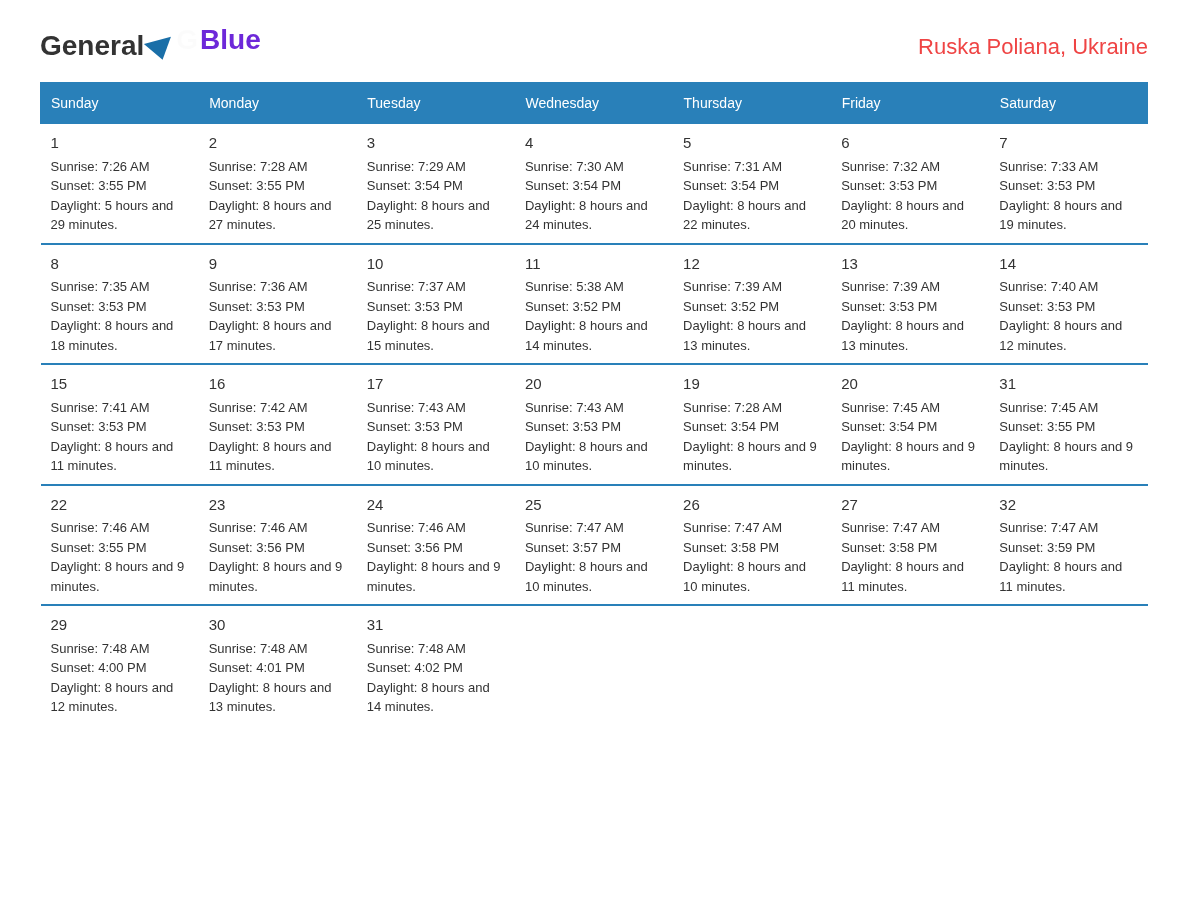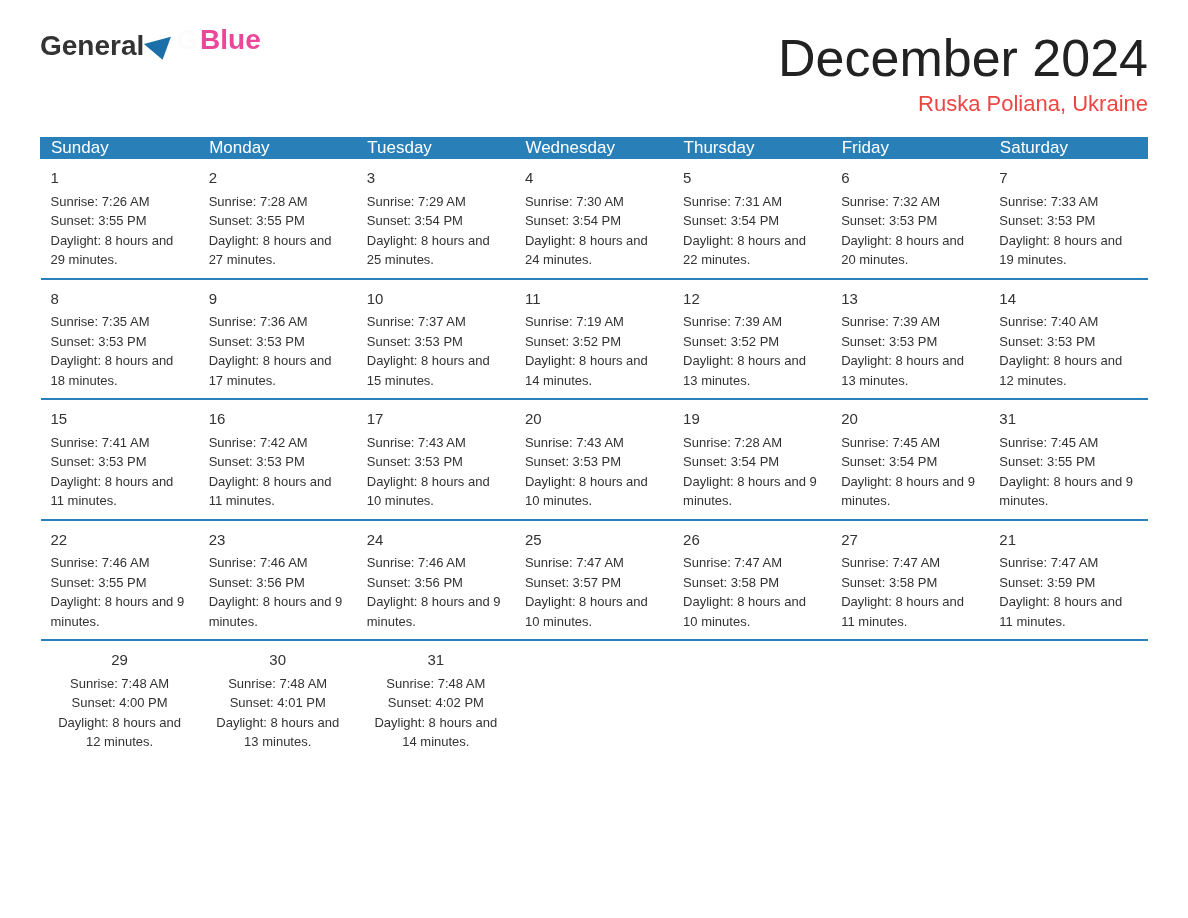--- a/index.html
+++ b/index.html
@@ -35,21 +35,21 @@
       height: 0;
       border-left: 14px solid transparent;
       border-right: 14px solid transparent;
       border-top: 20px solid #1a6fa8;
       margin: 0 2px;
       transform: rotate(-15deg);
       position: relative;
       top: 4px;
     }
     .logo-blue {
-      color: #ec4899;
+      color: #6d28d9;
       font-size: 28px;
       font-weight: bold;
       margin-left: 2px;
     }
     .title-block {
       text-align: right;
     }
     .title-block h1 {
       font-size: 52px;
       font-weight: 400;
@@ -66,39 +66,38 @@
       width: 100%;
       border-collapse: collapse;
       table-layout: fixed;
     }
     thead tr {
       background-color: #2980b9;
     }
     thead th {
       color: #fff;
       text-align: left;
-      padding: 0 10px;
-      font-size: 17px;
+      padding: 12px 10px;
+      font-size: 14px;
       font-weight: 500;
       border: 1px solid #2980b9;
     }
     tbody tr {
       border-bottom: 2px solid #2980b9;
     }
     tbody td {
       vertical-align: top;
       padding: 8px 10px;
       border: none;
       font-size: 13px;
       color: #333;
       line-height: 1.5;
     }
     tbody tr:last-child {
       border-bottom: none;
-      text-align: center;
     }
     .day-num {
       font-size: 15px;
       font-weight: 400;
       display: block;
       margin-bottom: 2px;
     }
     .day-info {
       font-size: 13px;
       color: #333;
@@ -112,21 +111,20 @@
     <div class="logo-top">
       <span class="logo-general">General</span>
       <span class="logo-arrow"></span>
     </div>
     <div style="display:flex; align-items:center; margin-top:-6px;">
       <span style="color:#333; font-size:28px; font-weight:bold; opacity:0.01">G</span>
       <span class="logo-blue">Blue</span>
     </div>
   </div>
   <div class="title-block">
-    <h1>December 2024</h1>
     <h2>Ruska Poliana, Ukraine</h2>
   </div>
 </div>
 
 <table>
   <thead>
     <tr>
       <th>Sunday</th>
       <th>Monday</th>
       <th>Tuesday</th>
@@ -135,21 +133,21 @@
       <th>Friday</th>
       <th>Saturday</th>
     </tr>
   </thead>
   <tbody id="calendar-body">
   <tr>
         <td>
         <span class="day-num">1</span>
         <span class="day-info">Sunrise: 7:26 AM</span><br>
         <span class="day-info">Sunset: 3:55 PM</span><br>
-        <span class="day-info">Daylight: 8 hours and 29 minutes.</span>
+        <span class="day-info">Daylight: 5 hours and 29 minutes.</span>
       </td>
         <td>
         <span class="day-num">2</span>
         <span class="day-info">Sunrise: 7:28 AM</span><br>
         <span class="day-info">Sunset: 3:55 PM</span><br>
         <span class="day-info">Daylight: 8 hours and 27 minutes.</span>
       </td>
         <td>
         <span class="day-num">3</span>
         <span class="day-info">Sunrise: 7:29 AM</span><br>
@@ -195,21 +193,21 @@
         <span class="day-info">Daylight: 8 hours and 17 minutes.</span>
       </td>
         <td>
         <span class="day-num">10</span>
         <span class="day-info">Sunrise: 7:37 AM</span><br>
         <span class="day-info">Sunset: 3:53 PM</span><br>
         <span class="day-info">Daylight: 8 hours and 15 minutes.</span>
       </td>
         <td>
         <span class="day-num">11</span>
-        <span class="day-info">Sunrise: 7:19 AM</span><br>
+        <span class="day-info">Sunrise: 5:38 AM</span><br>
         <span class="day-info">Sunset: 3:52 PM</span><br>
         <span class="day-info">Daylight: 8 hours and 14 minutes.</span>
       </td>
         <td>
         <span class="day-num">12</span>
         <span class="day-info">Sunrise: 7:39 AM</span><br>
         <span class="day-info">Sunset: 3:52 PM</span><br>
         <span class="day-info">Daylight: 8 hours and 13 minutes.</span>
       </td>
         <td>
@@ -300,21 +298,21 @@
         <span class="day-info">Sunset: 3:58 PM</span><br>
         <span class="day-info">Daylight: 8 hours and 10 minutes.</span>
       </td>
         <td>
         <span class="day-num">27</span>
         <span class="day-info">Sunrise: 7:47 AM</span><br>
         <span class="day-info">Sunset: 3:58 PM</span><br>
         <span class="day-info">Daylight: 8 hours and 11 minutes.</span>
       </td>
         <td>
-        <span class="day-num">21</span>
+        <span class="day-num">32</span>
         <span class="day-info">Sunrise: 7:47 AM</span><br>
         <span class="day-info">Sunset: 3:59 PM</span><br>
         <span class="day-info">Daylight: 8 hours and 11 minutes.</span>
       </td>
       </tr>
       <tr>
         <td>
         <span class="day-num">29</span>
         <span class="day-info">Sunrise: 7:48 AM</span><br>
         <span class="day-info">Sunset: 4:00 PM</span><br>

